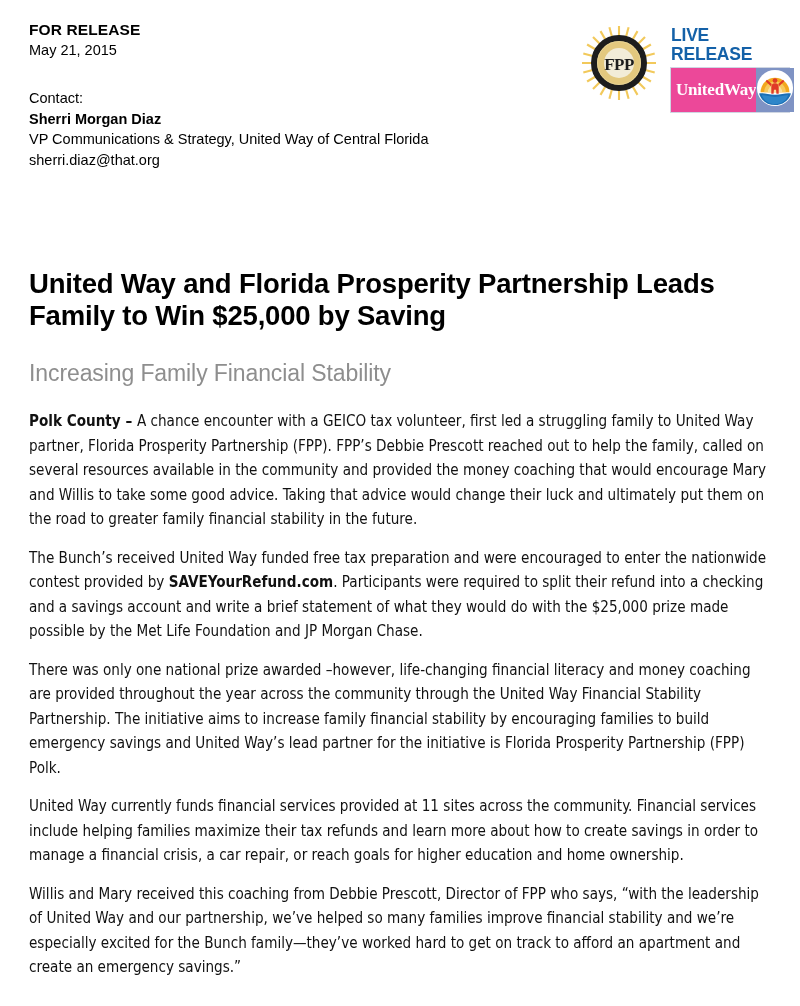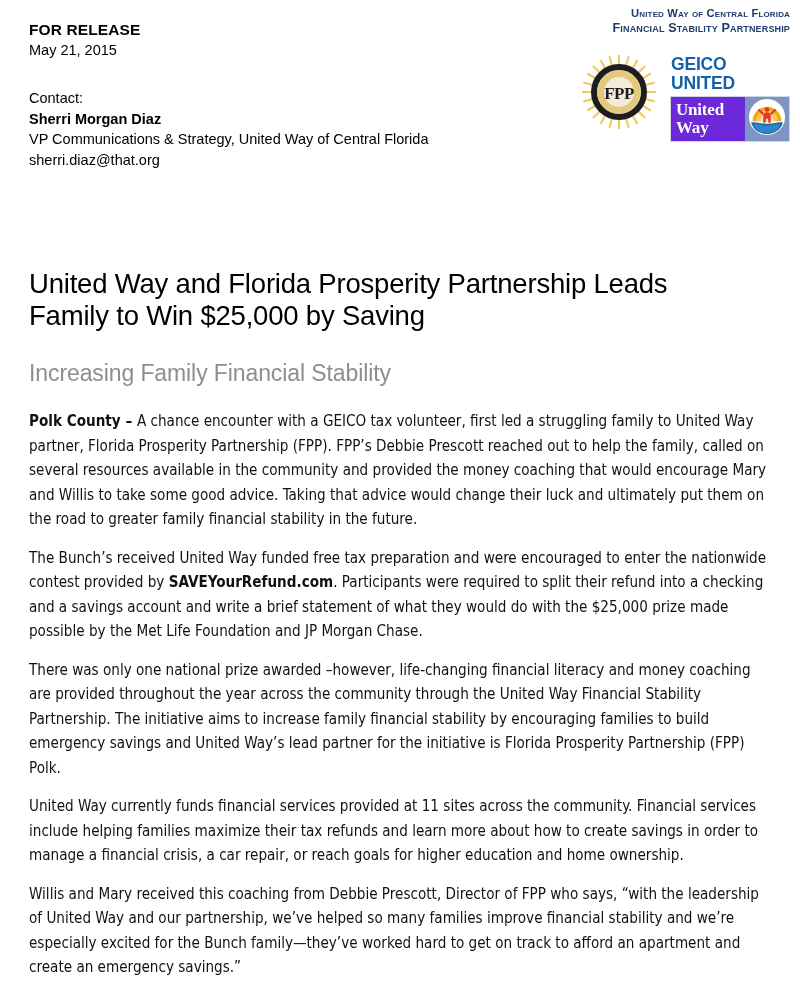--- a/index.html
+++ b/index.html
@@ -105,26 +105,27 @@
     text-align: left;
     padding-left: 1px;
   }
   .uw-box {
     margin-top: 3px;
     height: 46px;
     display: flex;
     border: 1px solid #cfd6e2;
   }
   .uw-box-left {
-    background: #6d28d9;
+    background: #ec4899;
     flex: 0 0 74px;
     display: flex;
-    flex-direction: column;
+    flex-direction: row;
     justify-content: center;
     padding-left: 5px;
+    align-items: center;
   }
   .uw-box-left span {
     display: block;
     color: #ffffff;
     font-family: "Liberation Serif", serif;
     font-weight: bold;
     font-size: 17px;
     line-height: 18px;
     letter-spacing: -0.2px;
   }
@@ -139,21 +140,21 @@
   
   .doc-title {
     position: absolute;
     left: 29px;
     top: 268px;
     width: 700px;
     font-family: "Liberation Sans", sans-serif;
     font-size: 27.5px;
     line-height: 32px;
     color: #000000;
-    font-weight: normal;
+    font-weight: bold;
     letter-spacing: -0.2px;
     margin: 0;
   }
   .doc-subtitle {
     position: absolute;
     left: 29px;
     top: 359px;
     font-family: "Liberation Sans", sans-serif;
     font-size: 23px;
     line-height: 28px;
@@ -192,24 +193,20 @@
 
   <div class="contact-block">
     <div>Contact:</div>
     <div class="contact-name">Sherri Morgan Diaz</div>
     <div>VP Communications &amp; Strategy, United Way of Central Florida</div>
     <div>sherri.diaz@that.org</div>
   </div>
 
   <div class="logo-cluster">
 
-    <div class="uw-wordmark">
-      <span class="l1">United Way of Central Florida</span>
-      <span class="l2">Financial Stability Partnership</span>
-    </div>
 
     <div class="logo-row">
 
       <div class="fpp-seal">
         <svg viewBox="0 0 78 78" width="78" height="78" aria-hidden="true">
           <g stroke="#f2c95b" stroke-width="2.1" stroke-linecap="butt">
             <line x1="39" y1="39" x2="39" y2="2"></line>
             <line x1="39" y1="39" x2="48.6" y2="3.3"></line>
             <line x1="39" y1="39" x2="57.5" y2="7.1"></line>
             <line x1="39" y1="39" x2="65" y2="13"></line>
@@ -262,21 +259,21 @@
               <circle cx="22.6" cy="22.6" r="1.05"></circle>
             <circle cx="27.4" cy="18.7" r="1.05"></circle>
               <circle cx="33" cy="16.3" r="1.05"></circle>
           </g>
           <circle cx="39" cy="39" r="15" fill="#f2ecd8"></circle>
           <text x="39" y="45.5" text-anchor="middle" font-family="'Liberation Serif', serif" font-size="17" font-weight="bold" fill="#1d1d1d" letter-spacing="-0.6">FPP</text>
         </svg>
       </div>
 
       <div class="lu-block">
-        <div class="lu-text">GEICO UNITED</div>
+        <div class="lu-text">LIVE RELEASE</div>
         <div class="uw-box">
           <div class="uw-box-left">
             <span>United</span>
             <span>Way</span>
           </div>
           <div class="uw-box-right">
             <span>
               <svg viewBox="0 0 40 40" width="38" height="38" aria-hidden="true">
                 <circle cx="20" cy="20" r="19" fill="#ffffff"></circle>
                 <path d="M4.8 24.5 A15.2 15.2 0 0 1 35.2 24.5 Z" fill="#f3a81d"></path>

